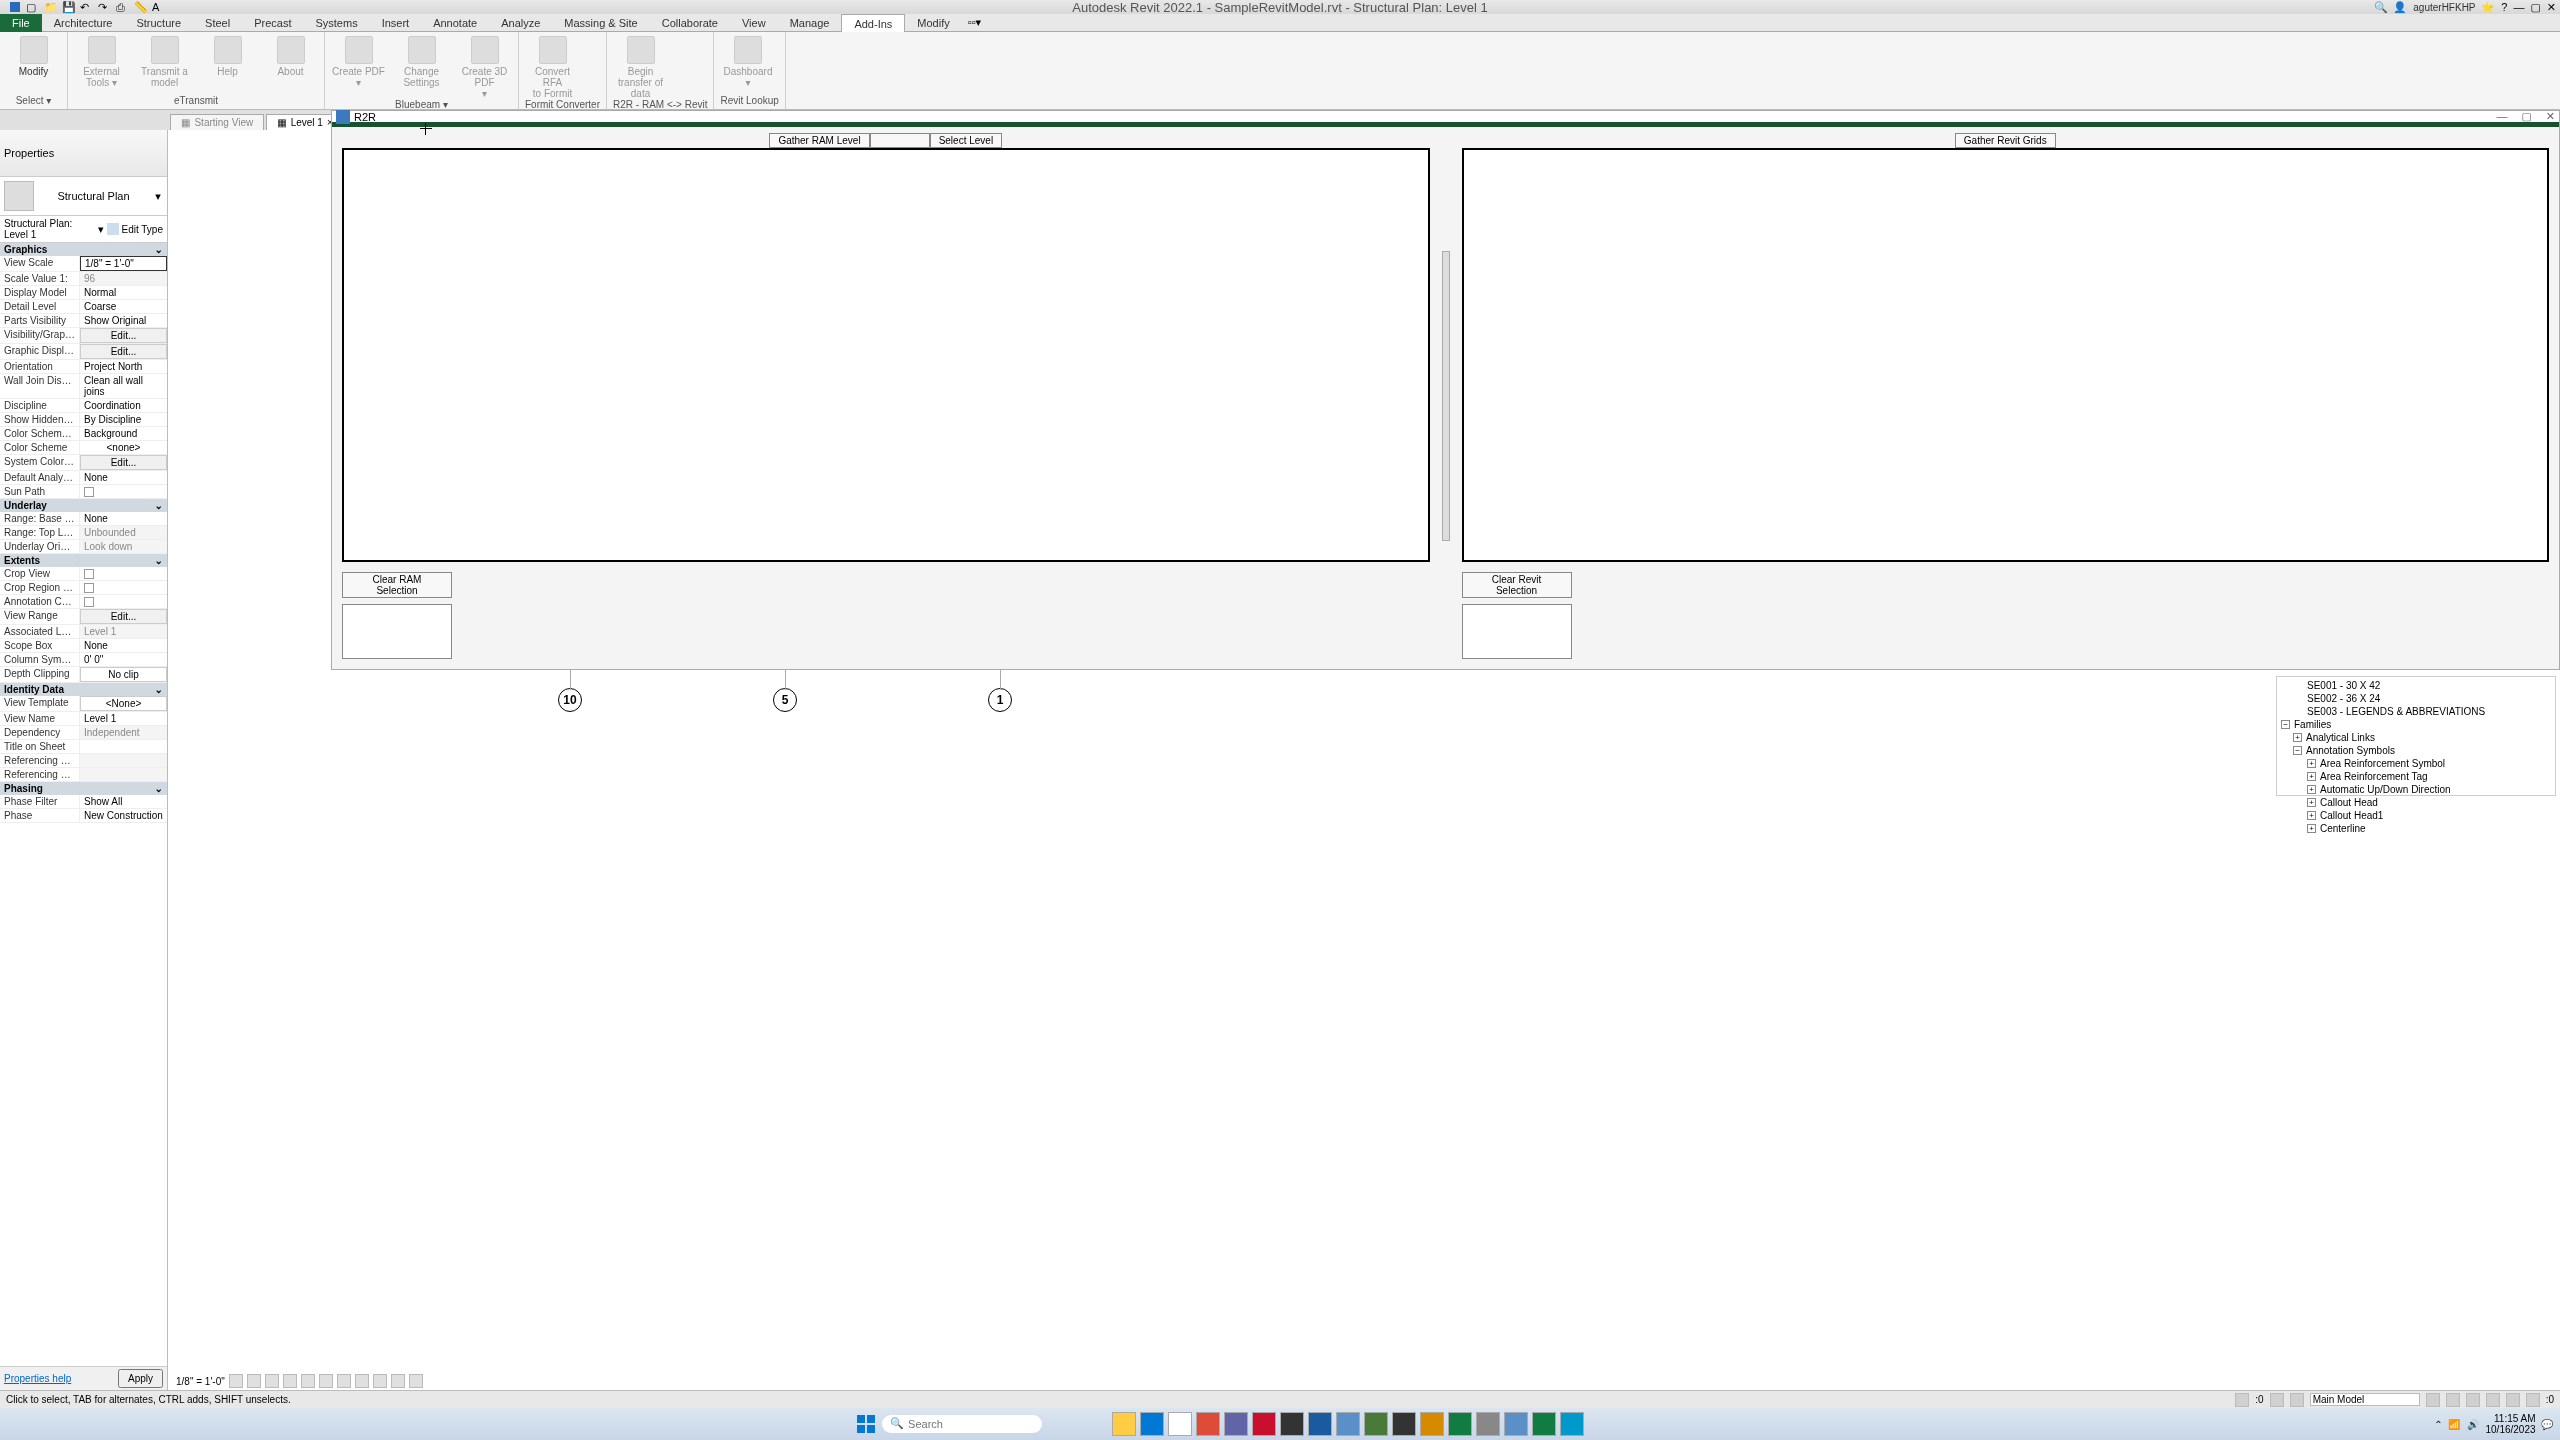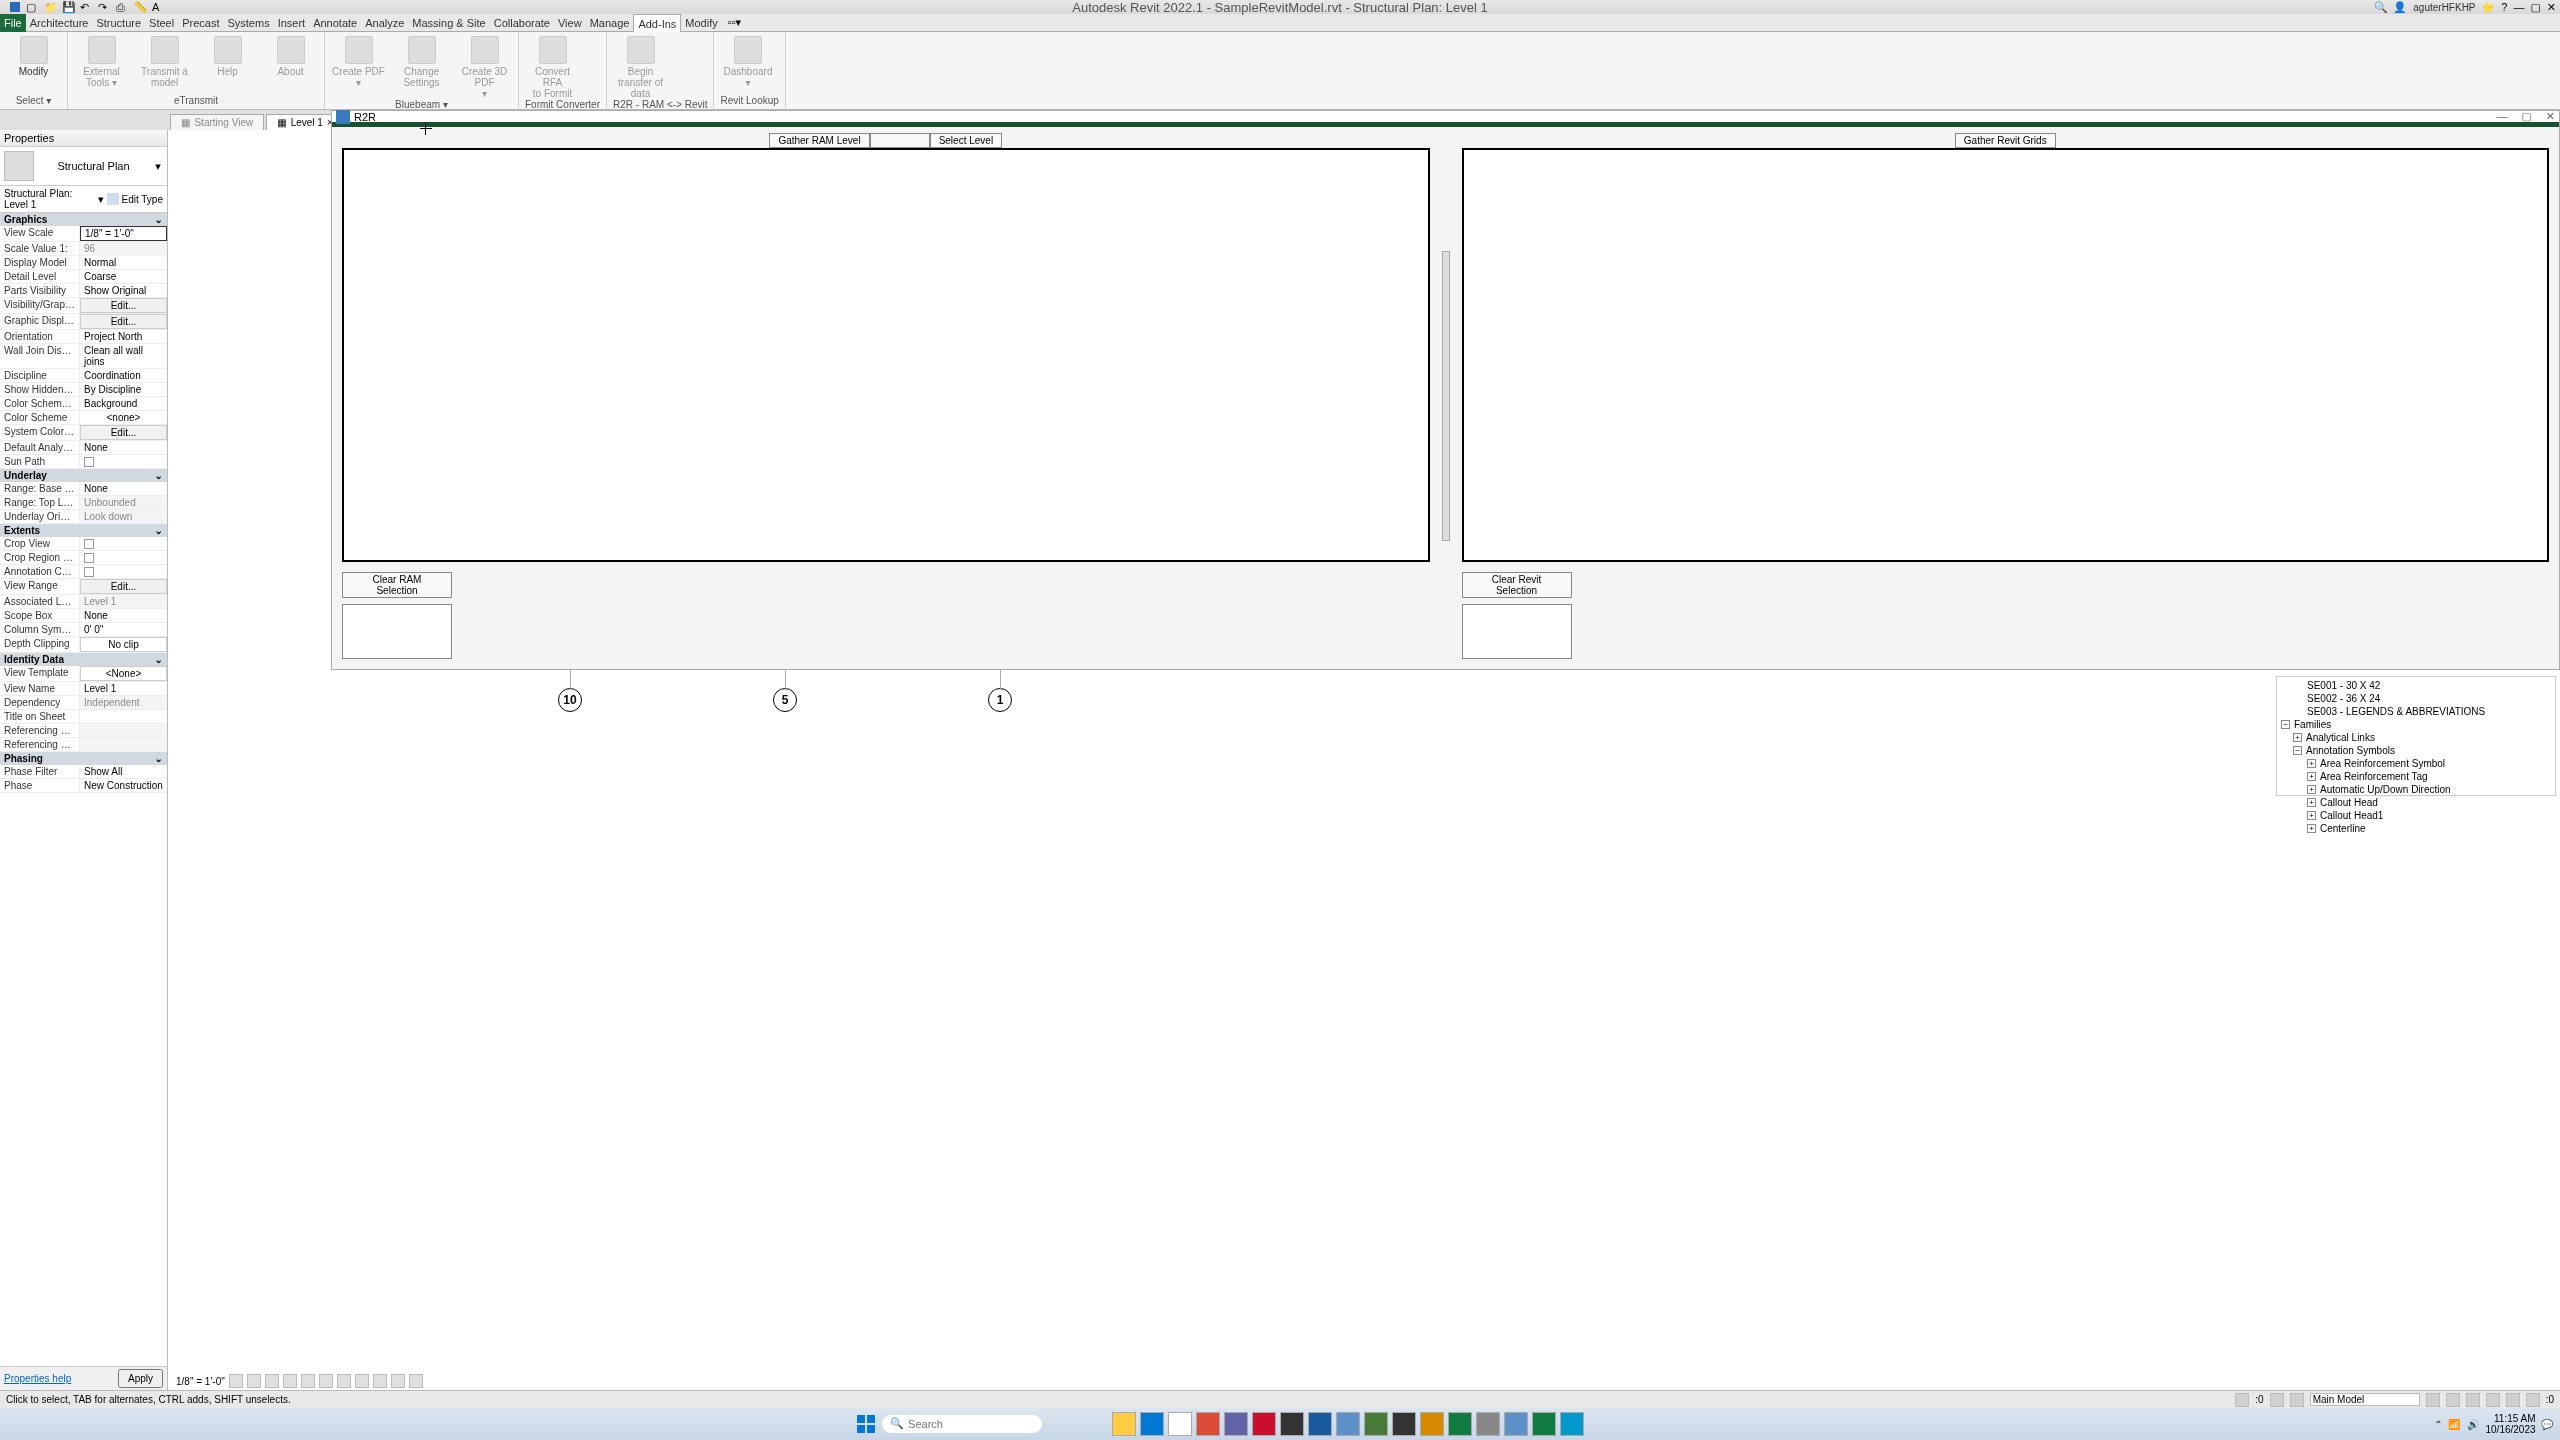--- a/index.html
+++ b/index.html
@@ -6,42 +6,42 @@
     body { background: #f0f0f0; width: 2560px; height: 1440px; overflow: hidden; font-size: 11px; }
     
     .titlebar { height: 14px; background: linear-gradient(#e8e8e8, #d8d8d8); display: flex; align-items: center; padding: 0 4px; }
     .titlebar .title-center { position: absolute; left: 50%; transform: translateX(-50%); font-size: 13px; color: #555; }
     .titlebar .right-group { margin-left: auto; display: flex; align-items: center; gap: 6px; }
     .user-badge { font-size: 10px; color: #333; }
     .qat { height: 14px; display: flex; align-items: center; gap: 6px; padding-left: 6px; }
     .qat .ic { width: 12px; height: 12px; display: inline-block; }
     
     .ribbon-tabs { height: 18px; display: flex; align-items: center; background: #e8e8e8; border-bottom: 1px solid #aaa; }
-    .ribbon-tab { padding: 0 4px; font-size: 11px; color: #333; cursor: pointer; height: 18px; line-height: 18px; }
+    .ribbon-tab { padding: 0 12px; font-size: 11px; color: #333; cursor: pointer; height: 18px; line-height: 18px; }
     .ribbon-tab.active { background: #fff; border-top: 1px solid #aaa; border-left: 1px solid #aaa; border-right: 1px solid #aaa; }
     .ribbon-tab.file { background: #1b6b3a; color: #fff; }
     
     .ribbon-content { height: 78px; background: #f5f5f5; border-bottom: 1px solid #bbb; display: flex; align-items: stretch; }
     .rib-panel { border-right: 1px solid #d0d0d0; padding: 2px 6px; display: flex; flex-direction: column; }
     .rib-panel .buttons-row { flex: 1; display: flex; gap: 8px; align-items: flex-start; }
     .rib-btn { display: flex; flex-direction: column; align-items: center; width: 55px; padding-top: 2px; cursor: pointer; color: #999; }
     .rib-btn.enabled { color: #333; }
     .rib-btn .bic { width: 28px; height: 28px; background: #ddd; border: 1px solid #ccc; border-radius: 2px; }
     .rib-btn .lbl { font-size: 10px; text-align: center; line-height: 11px; margin-top: 2px; }
     .panel-title { text-align: center; font-size: 10px; color: #555; padding-bottom: 1px; }
     
     .doc-tabs { height: 20px; background: #e0e0e0; display: flex; align-items: flex-end; padding-left: 170px; }
     .doc-tab { background: #f5f5f5; border: 1px solid #aaa; border-bottom: none; padding: 2px 10px; font-size: 10px; margin-right: 2px; display: flex; align-items: center; gap: 4px; color: #888; }
     .doc-tab.active { background: #fff; color: #000; }
     .doc-close { cursor: pointer; }
     
     .main { display: flex; height: calc(100% - 14px - 18px - 78px - 20px - 18px - 32px); }
     
     .properties { width: 168px; background: #fff; border-right: 1px solid #bbb; display: flex; flex-direction: column; }
-    .prop-header { background: linear-gradient(#f8f8f8, #e8e8e8); padding: 2px 4px; font-size: 11px; border-bottom: 1px solid #ccc; }
+    .prop-header { background: linear-gradient(#f8f8f8, #e8e8e8); padding: 17px 4px; font-size: 11px; border-bottom: 1px solid #ccc; }
     .type-selector { display: flex; align-items: center; padding: 4px; border-bottom: 1px solid #ccc; gap: 4px; text-align: center; }
     .type-icon { width: 30px; height: 30px; background: #ddd; border: 1px solid #bbb; }
     .type-name { flex: 1; font-size: 11px; }
     .type-drop { width: 10px; cursor: pointer; }
     .instance-row { display: flex; align-items: center; padding: 2px 4px; border-bottom: 1px solid #ccc; gap: 4px; }
     .instance-name { flex: 1; font-size: 10px; }
     .instance-drop { cursor: pointer; }
     .edit-type { font-size: 10px; cursor: pointer; display: flex; align-items: center; gap: 2px; }
     .edit-type::before { content: ""; width: 12px; height: 12px; background: #cde; display: inline-block; }
     

